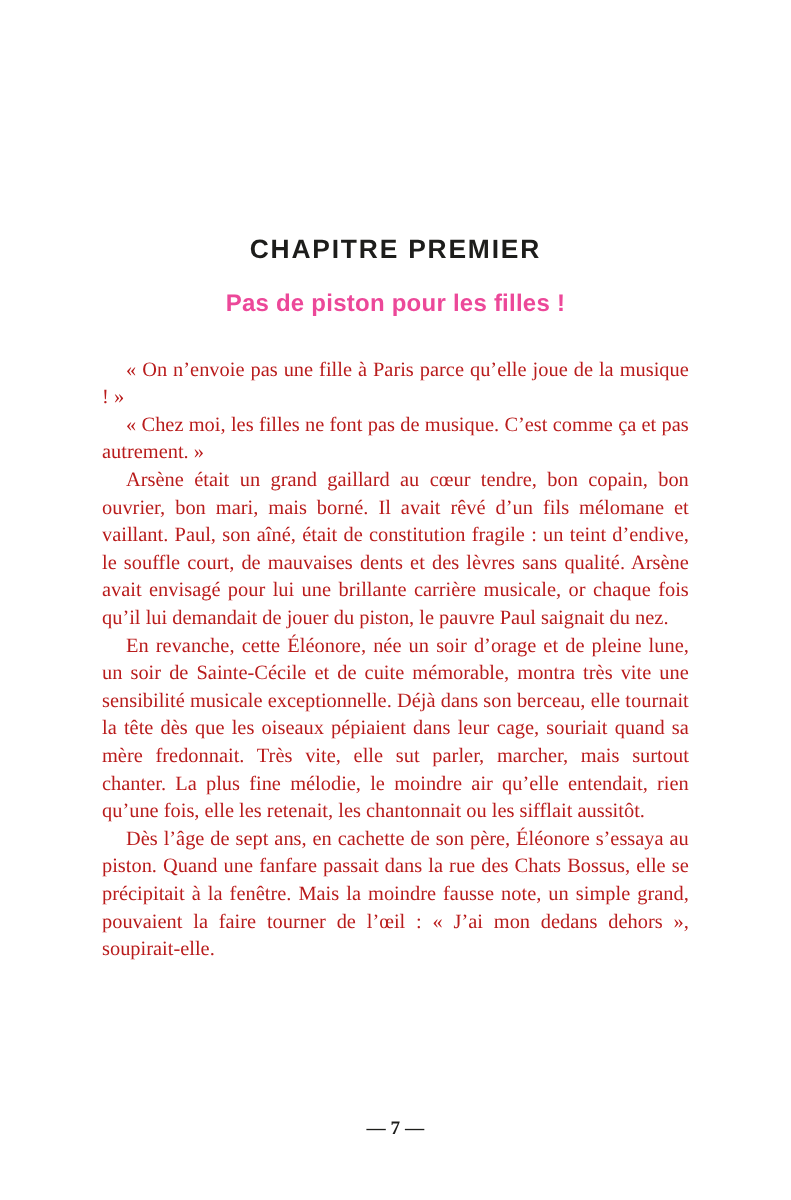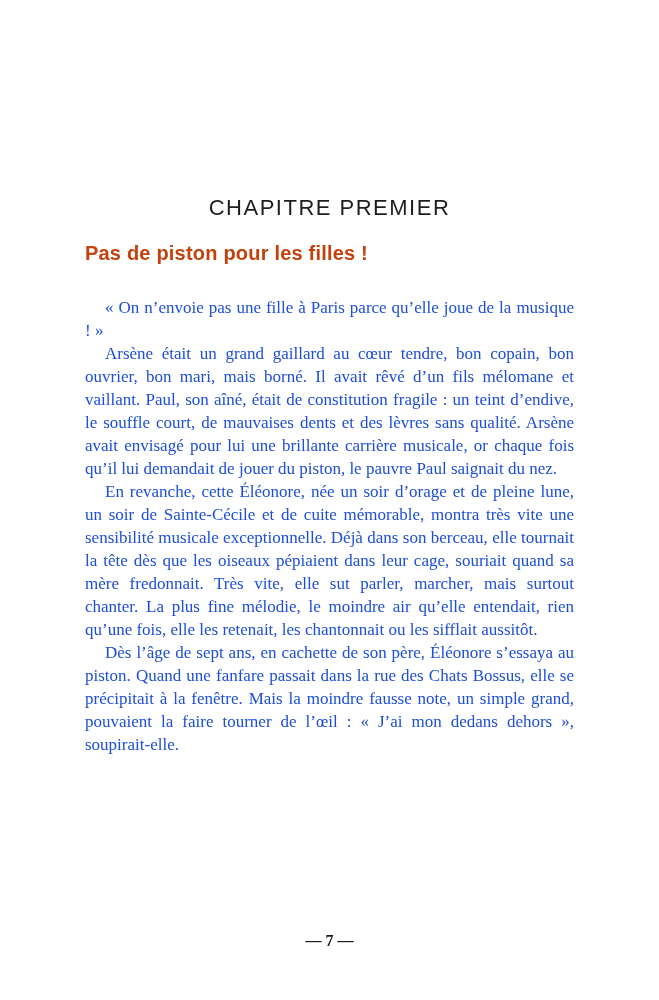--- a/index.html
+++ b/index.html
@@ -16,40 +16,41 @@
     color: #1d1d1b;
     padding: 196px 85px 0 85px;
     overflow: hidden;
     font-family: "Liberation Serif", serif;
   }
   .chapter-title {
     margin: 0;
     text-align: center;
     font-family: "Liberation Sans", sans-serif;
     font-size: 22px;
-    font-weight: 400;
+    font-weight: 700;
     letter-spacing: 1.5px;
     color: #1d1d1b;
     line-height: 1.1;
   }
   .chapter-subtitle {
     margin: 22px 0 1px 0;
+    text-align: center;
     font-family: "Liberation Sans", sans-serif;
     font-size: 20px;
     font-weight: 700;
     letter-spacing: 0.2px;
-    color: #c2410c;
+    color: #ec4899;
     line-height: 1.1;
   }
   .body-text {
     margin-top: 32px;
     font-family: "Liberation Serif", serif;
     font-size: 17px;
     line-height: 23px;
-    color: #1d4ed8;
+    color: #b91c1c;
   }
   .body-text p {
     margin: 0;
     text-align: justify;
     text-indent: 20px;
   }
   .folio {
     position: absolute;
     top: 932px;
     left: 0;
@@ -64,19 +65,20 @@
 </head>
 <body>
 
 <div class="page">
   <h1 class="chapter-title">CHAPITRE PREMIER</h1>
 
   <h2 class="chapter-subtitle">Pas de piston pour les filles !</h2>
 
   <div class="body-text">
     <p>« On n’envoie pas une fille à Paris parce qu’elle joue de la musique ! »</p>
+    <p>« Chez moi, les filles ne font pas de musique. C’est comme ça et pas autrement. »</p>
     <p>Arsène était un grand gaillard au cœur tendre, bon copain, bon ouvrier, bon mari, mais borné. Il avait rêvé d’un fils mélomane et vaillant. Paul, son aîné, était de constitution fragile : un teint d’endive, le souffle court, de mauvaises dents et des lèvres sans qualité. Arsène avait envisagé pour lui une brillante carrière musicale, or chaque fois qu’il lui demandait de jouer du piston, le pauvre Paul saignait du nez.</p>
     <p>En revanche, cette Éléonore, née un soir d’orage et de pleine lune, un soir de Sainte-Cécile et de cuite mémorable, montra très vite une sensibilité musicale exceptionnelle. Déjà dans son berceau, elle tournait la tête dès que les oiseaux pépiaient dans leur cage, souriait quand sa mère fredonnait. Très vite, elle sut parler, marcher, mais surtout chanter. La plus fine mélodie, le moindre air qu’elle entendait, rien qu’une fois, elle les retenait, les chantonnait ou les sifflait aussitôt.</p>
     <p>Dès l’âge de sept ans, en cachette de son père, Éléonore s’essaya au piston. Quand une fanfare passait dans la rue des Chats Bossus, elle se précipitait à la fenêtre. Mais la moindre fausse note, un simple grand, pouvaient la faire tourner de l’œil : « J’ai mon dedans dehors », soupirait-elle.</p>
   </div>
 
   <div class="folio">— 7 —</div>
 </div>
 
 </body></html>

